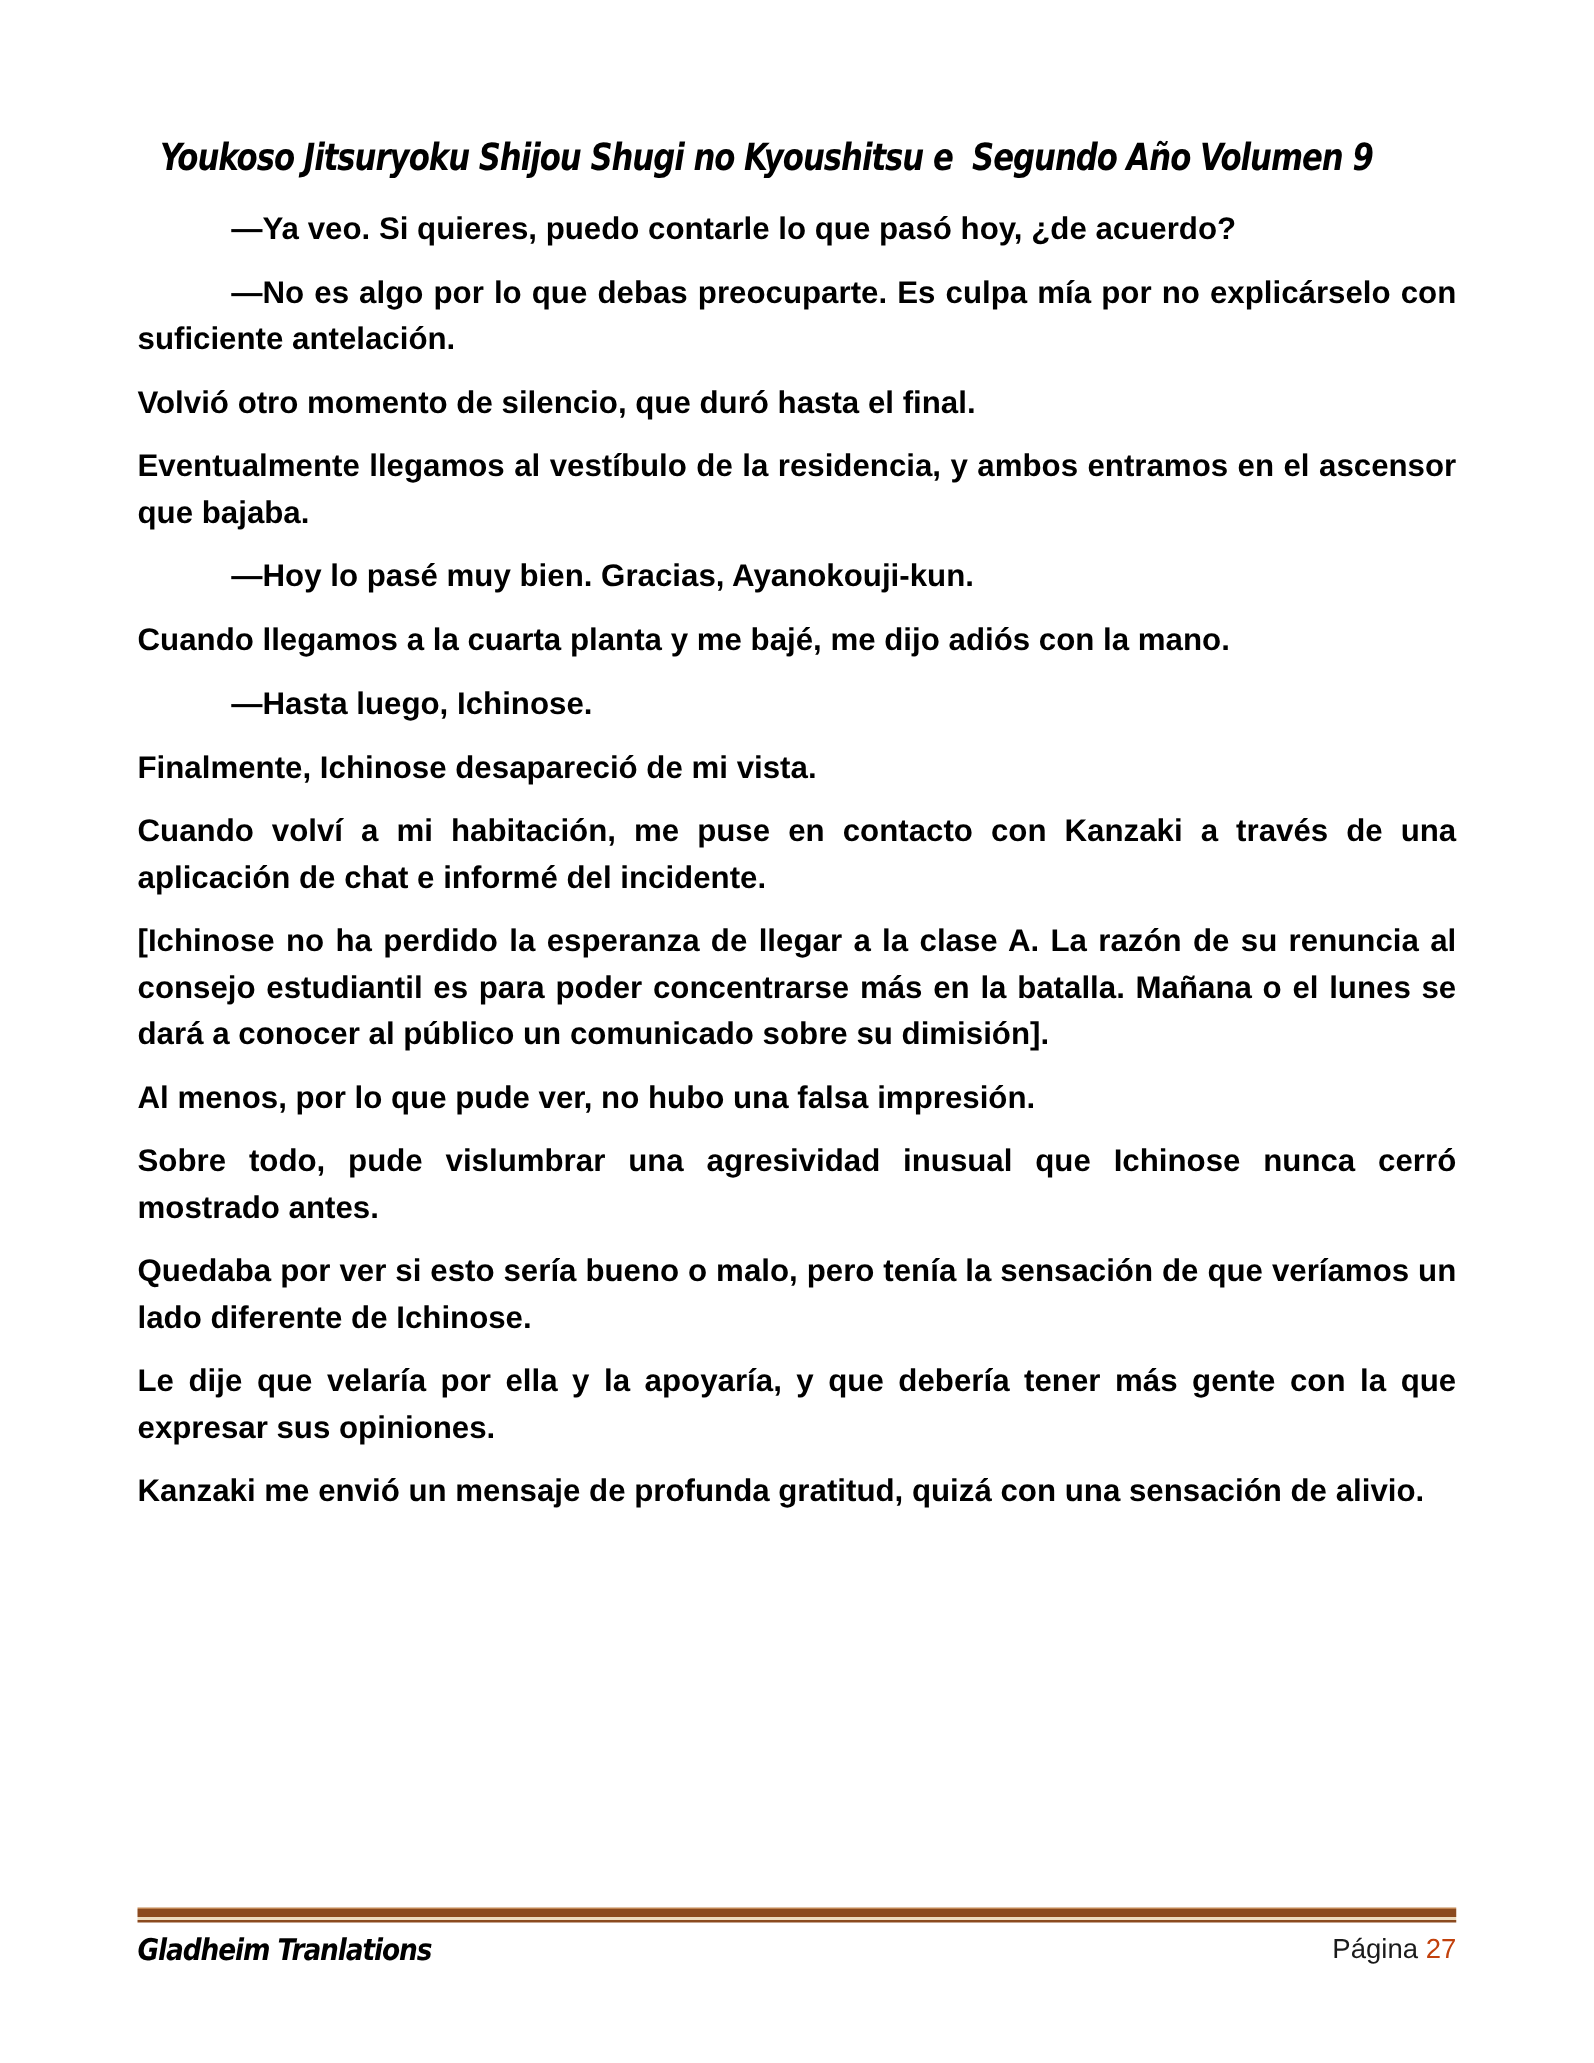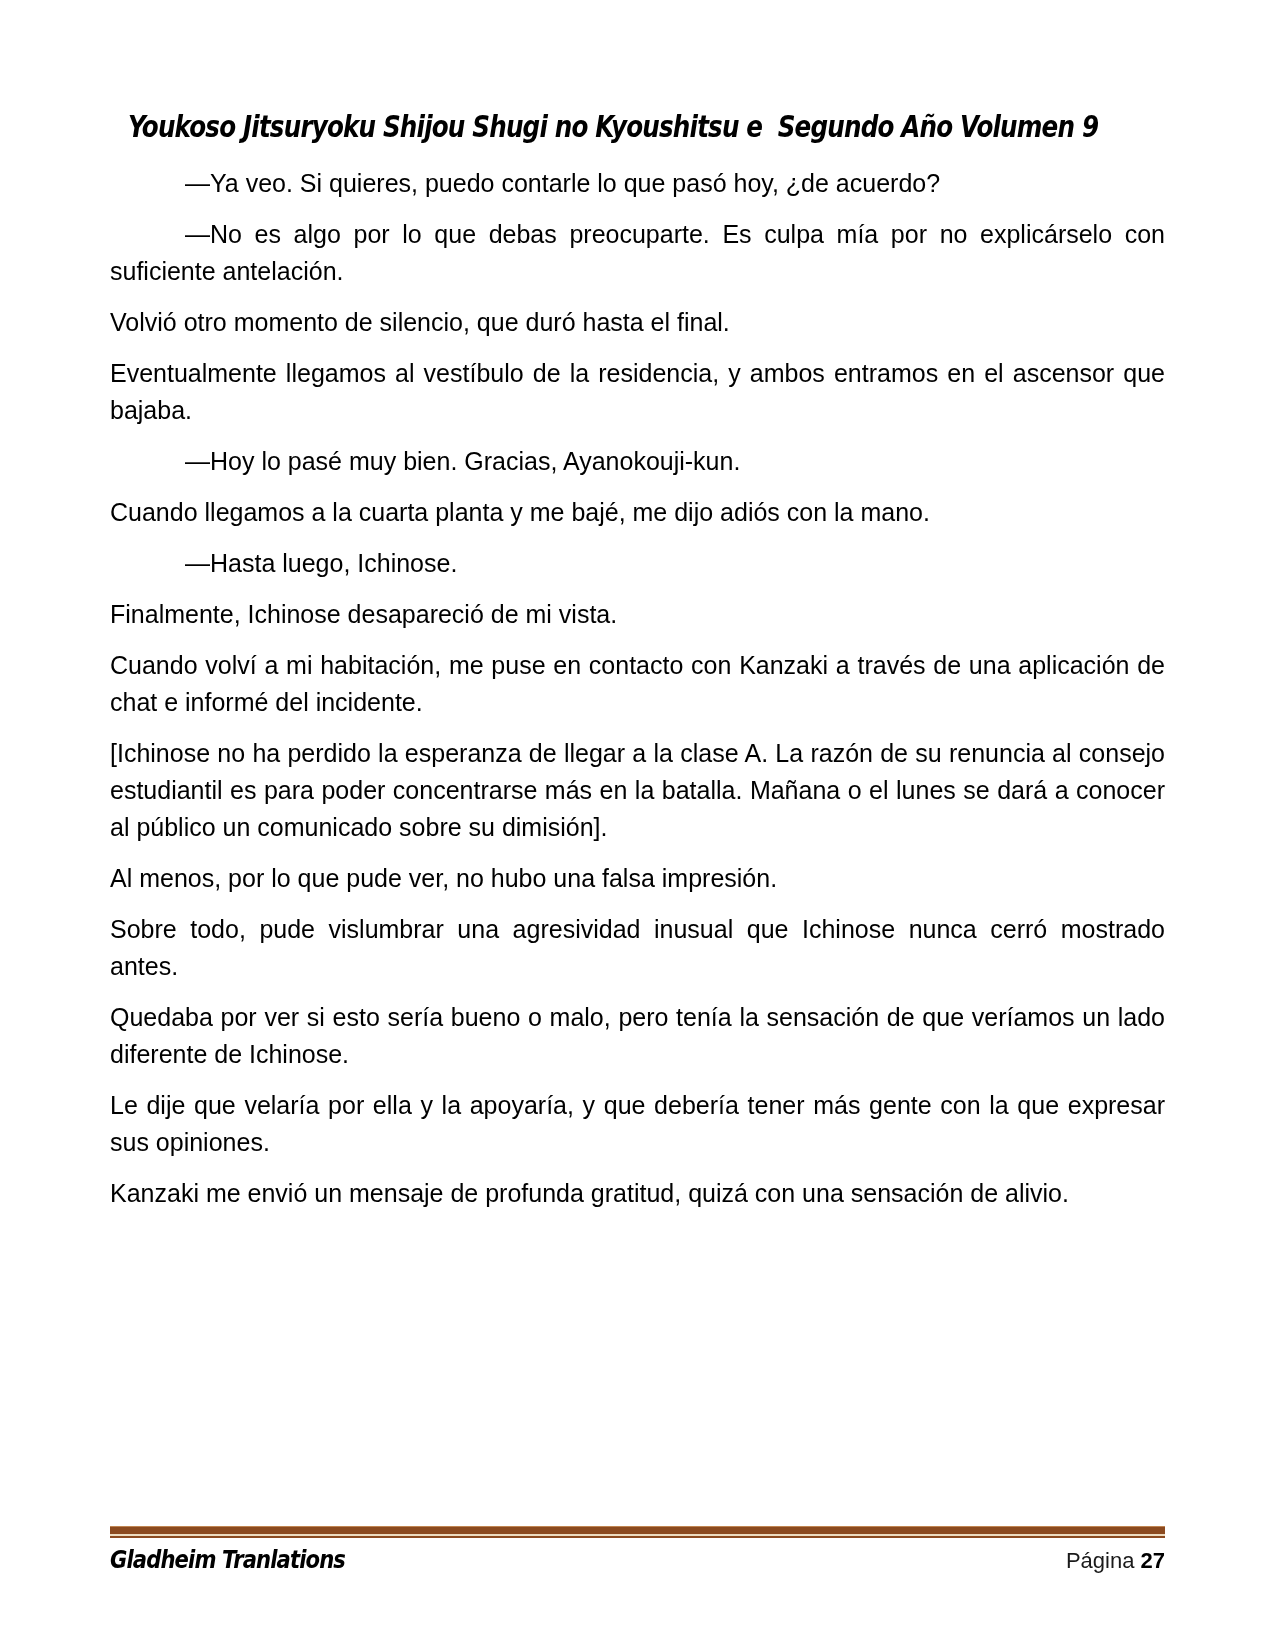--- a/index.html
+++ b/index.html
@@ -49,20 +49,21 @@
     top: 141px;
     left: 110px;
     width: 1055px;
   }
   .para {
     font-size: 25px;
     line-height: 37px;
     text-align: justify;
     margin-bottom: 14px;
     color: var(--text-color);
+    font-weight: bold;
   }
   .para.indent {
     text-indent: 75px;
   }
   .doc-footer {
     position: absolute;
     left: 110px;
     right: 110px;
     top: 1502px;
   }
@@ -73,34 +74,34 @@
       var(--rule-light) 0px, var(--rule-light) 1px,
       var(--rule-brown) 1px, var(--rule-brown) 8px,
       var(--rule-gap) 8px, var(--rule-gap) 10px,
       var(--rule-brown) 10px, var(--rule-brown) 12px
     );
   }
   .footer-row {
     margin-top: 8px;
     display: flex;
     justify-content: space-between;
-    align-items: flex-end;
+    align-items: flex-start;
   }
   .translator .script-font {
     font-size: 24px;
     line-height: 28px;
     transform: scaleX(0.88);
   }
   .page-info {
     font-size: 22px;
     color: #1a1a1a;
   }
   .page-info .page-num {
-    font-weight: 700;
-    color: #000000;
+    font-weight: 400;
+    color: #c2410c;
   }
 </style>
 </head>
 <body>
 
 <div class="page">
 
   <div class="doc-header">
     <span class="script-font">Youkoso Jitsuryoku Shijou Shugi no Kyoushitsu e  Segundo Año Volumen 9</span>
   </div>

